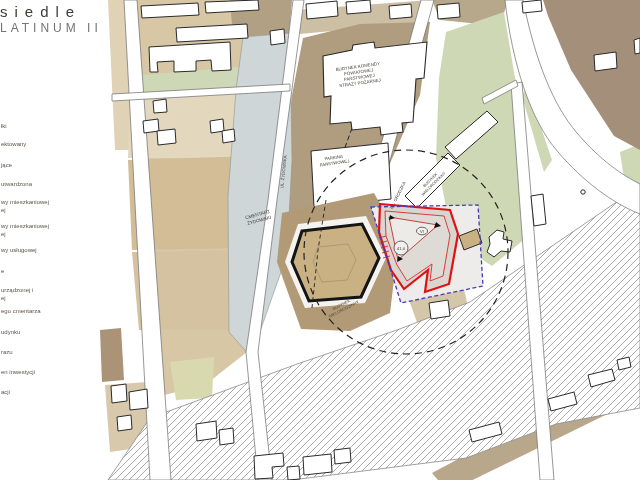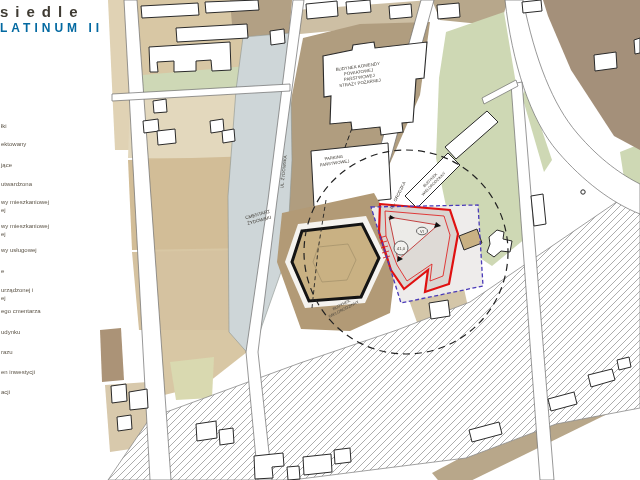--- a/index.html
+++ b/index.html
@@ -1,20 +1,20 @@
 <!DOCTYPE html>
 <html><head>
 <meta charset="utf-8">
 <style>
   html,body{margin:0;padding:0;background:#888;}
   #stage{position:relative;width:640px;height:480px;background:#ffffff;overflow:hidden;
          font-family:"Liberation Sans",sans-serif;}
   #map-svg{position:absolute;left:0;top:0;width:640px;height:480px;}
-  .hdr1{position:absolute;left:0;top:3px;font-size:15px;letter-spacing:7px;color:#3f3b33;font-weight:700;}
-  .hdr2{position:absolute;left:0;top:21px;font-size:12px;letter-spacing:4px;color:#0369a1;font-weight:700;}
+  .hdr1{position:absolute;left:0;top:3px;font-size:15px;letter-spacing:7px;color:#3f3b33;font-weight:400;}
+  .hdr2{position:absolute;left:0;top:21px;font-size:12px;letter-spacing:4px;color:#737373;font-weight:400;}
   .leg{position:absolute;left:1px;font-size:6px;line-height:7px;color:#5d5548;white-space:nowrap;}
   svg text{font-family:"Liberation Sans",sans-serif;fill:#44403a;}
 </style>
 </head>
 <body>
 
 <div id="stage">
 
 <svg id="map-svg" viewBox="0 0 640 480">
   <defs>

